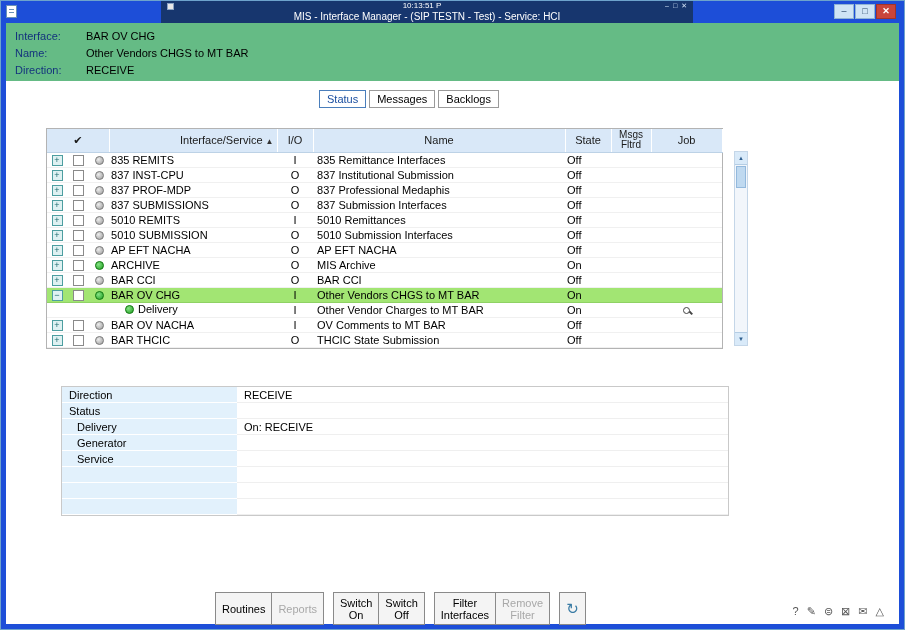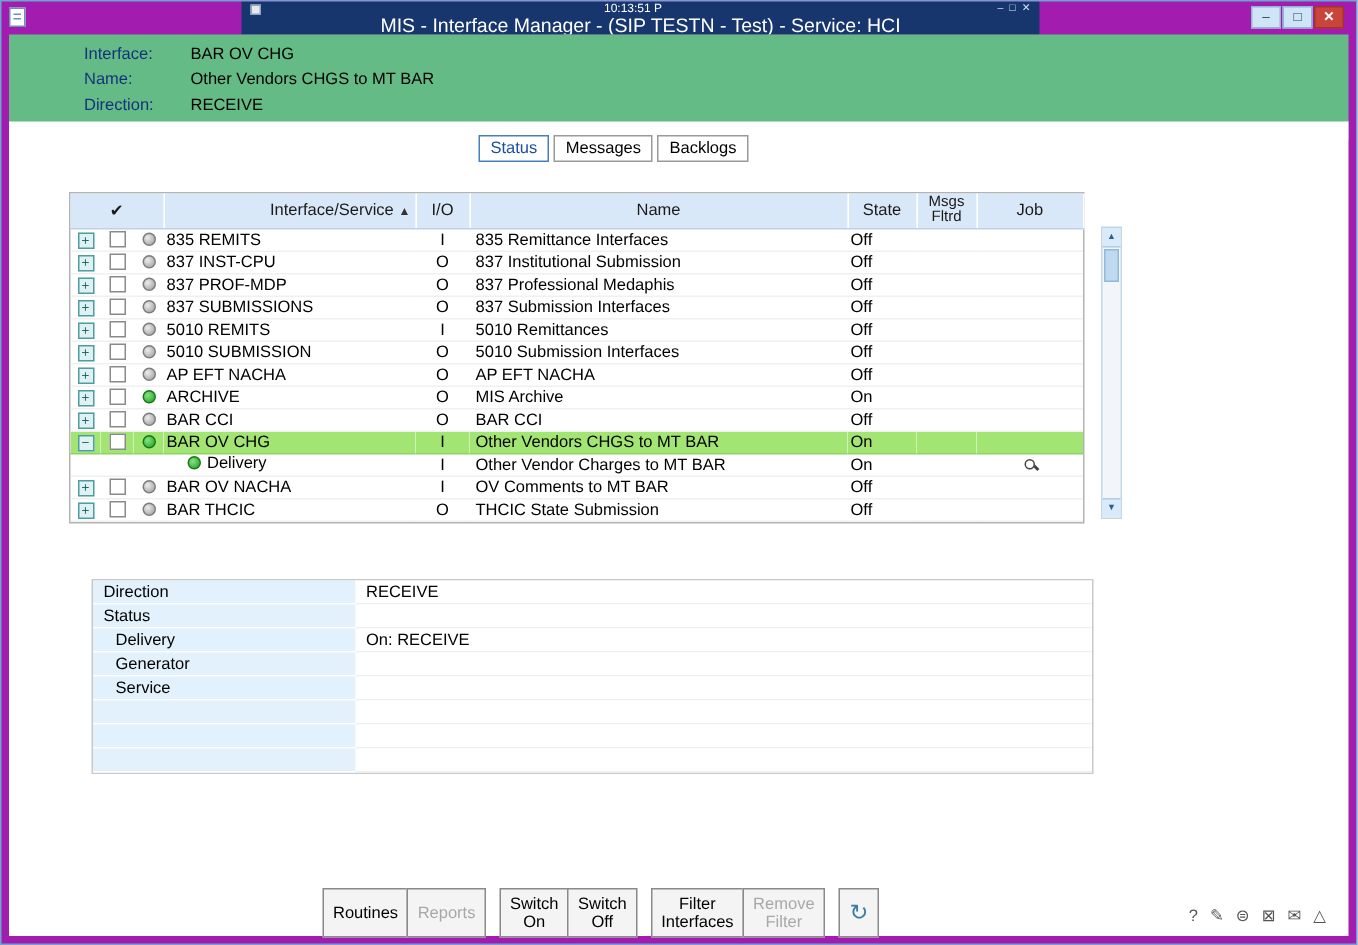--- a/index.html
+++ b/index.html
@@ -1,35 +1,35 @@
 <!DOCTYPE html>
 <html><head>
 <meta charset="utf-8">
 <style>
   * { box-sizing: border-box; margin: 0; padding: 0; }
   html,body { background:#d7e9f7; }
   .screen{
     position:relative; width:905px; height:630px;
-    background:#a21caf; border:1px solid #6ea3cc; overflow:hidden;
+    background:#1d4ed8; border:1px solid #6ea3cc; overflow:hidden;
     font-family:"Liberation Sans", sans-serif; font-size:11px; color:#000;
   }
   
   .app-icon{position:absolute;left:5px;top:4px;width:11px;height:13px;background:#fff;border:1px solid #6a92b8;}
   .app-icon::after{content:"";display:block;margin:3px 2px;height:1px;background:#6a92b8;box-shadow:0 3px 0 #6a92b8;}
   .bg-titlebar{position:absolute;left:160px;top:0;width:532px;height:22px;background:#17366e;color:#fff;}
   .bg-top-row{display:flex;align-items:center;height:10px;padding:0 6px;font-size:8px;line-height:8px;}
   .bg-icon{width:7px;height:7px;background:#e8e8e8;border:1px solid #8ba3c4;margin-right:5px;}
   .bg-time{flex:1;text-align:center;color:#fff;}
   .bg-controls{display:flex;gap:4px;font-size:7px;color:#cfe0f5;}
-  .window-title{text-align:center;font-size:13px;line-height:12px;color:#fff;white-space:nowrap;overflow:hidden;}
+  .window-title{text-align:center;font-size:10px;line-height:12px;color:#fff;white-space:nowrap;overflow:hidden;}
   .win-buttons{position:absolute;top:3px;right:8px;display:flex;gap:1px;}
   .win-btn{width:20px;height:15px;display:flex;align-items:center;justify-content:center;font-size:9px;line-height:9px;color:#1c3a5e;border:1px solid #8fb4d4;background:#cfe4f5;cursor:default;}
   .win-btn.close{background:#c9453b;color:#fff;border-color:#a33329;font-weight:bold;}
   
-  .green-header{position:absolute;left:5px;top:22px;right:5px;height:70px;background:#65bb85;padding-top:4px;padding-left:41px;}
+  .green-header{position:absolute;left:5px;top:22px;right:5px;height:70px;background:#65bb85;padding-top:4px;}
   .hdr-row{display:flex;height:17px;align-items:center;}
   .hdr-label{width:80px;padding-left:9px;color:#14337d;}
   .hdr-value{color:#000;}
   
   .content{position:absolute;left:5px;top:80px;right:5px;bottom:5px;background:#fff;}
   .tab-bar{position:absolute;left:313px;top:9px;display:flex;gap:3px;}
   .tab{background:#fff;border:1px solid #9a9a9a;padding:2px 7px;font-size:11px;font-family:inherit;color:#000;cursor:default;}
   .tab.active{color:#1b4fa0;border-color:#4a7ebb;}
   
   .table-wrap{position:absolute;left:40px;top:47px;width:677px;border:1px solid #b3b3b3;background:#fff;}

